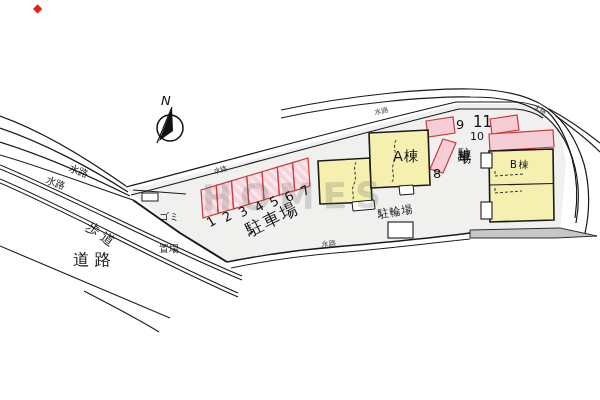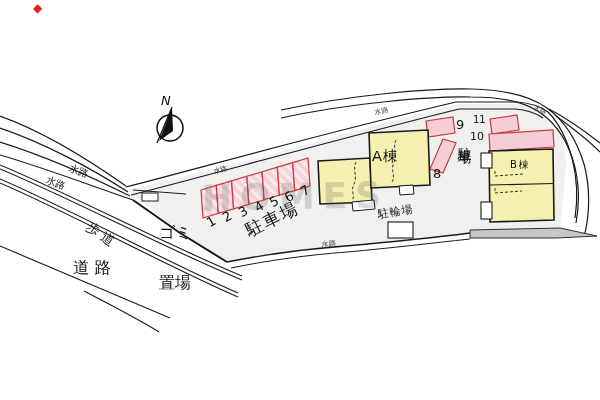--- a/index.html
+++ b/index.html
@@ -107,39 +107,39 @@
   <div id="compass-n">N</div>
 
   <div class="lbl rot" style="left:71px;top:163px;font-size:10px;transform:rotate(21deg);">水路</div>
   <div class="lbl rot" style="left:48px;top:175px;font-size:10px;transform:rotate(21deg);">水路</div>
   <div class="lbl rot tiny" style="left:213px;top:169px;transform:rotate(-16deg);">水路</div>
   <div class="lbl rot tiny" style="left:374px;top:110px;transform:rotate(-13deg);">水路</div>
   <div class="lbl rot tiny" style="left:535px;top:104px;transform:rotate(28deg);">水路</div>
   <div class="lbl rot tiny" style="left:321px;top:241px;font-size:7.5px;transform:rotate(-5deg);">水路</div>
 
   <div class="lbl rot" style="left:92px;top:219px;font-size:13.5px;letter-spacing:4px;transform:rotate(35deg);">歩道</div>
-  <div class="lbl" style="left:73px;top:259px;font-size:16.5px;letter-spacing:5px;">道路</div>
+  <div class="lbl" style="left:73px;top:251px;font-size:16.5px;letter-spacing:5px;">道路</div>
 
-  <div class="lbl" style="left:159px;top:191px;font-size:16px;">
+  <div class="lbl" style="left:159px;top:191px;font-size:10px;">
     <div>ゴミ</div>
     <div>置場</div>
   </div>
 
   <div class="lbl rot" style="left:243px;top:224px;font-size:17px;letter-spacing:2px;transform:rotate(-26deg);">駐車場</div>
   <div class="lbl" style="left:458px;top:136px;font-size:13.5px;letter-spacing:2px;writing-mode:vertical-rl;">駐車場</div>
   <div class="lbl rot" style="left:377px;top:209px;font-size:11px;letter-spacing:1px;transform:rotate(-9deg);">駐輪場</div>
 
-  <div class="lbl" style="left:372px;top:149px;font-size:14.5px;letter-spacing:1px;">A棟</div>
+  <div class="lbl" style="left:393px;top:149px;font-size:14.5px;letter-spacing:1px;">A棟</div>
   <div class="lbl" style="left:510px;top:160px;font-size:10px;letter-spacing:2px;">B棟</div>
 
   <div class="num" style="left:207px;top:214px;">1</div>
   <div class="num" style="left:223px;top:209px;">2</div>
   <div class="num" style="left:239px;top:204px;">3</div>
   <div class="num" style="left:255px;top:199px;">4</div>
   <div class="num" style="left:270px;top:194px;">5</div>
   <div class="num" style="left:285px;top:189px;">6</div>
   <div class="num" style="left:301px;top:183px;">7</div>
   <div class="lbl" style="left:456px;top:118px;font-size:13px;">9</div>
   <div class="lbl" style="left:433px;top:167px;font-size:13px;">8</div>
-  <div class="lbl" style="left:473px;top:115px;font-size:10px;">11</div>
+  <div class="lbl" style="left:473px;top:115px;font-size:15px;">11</div>
   <div class="lbl" style="left:470px;top:131px;font-size:11px;">10</div>
 
 </div>
 
 </body></html>

